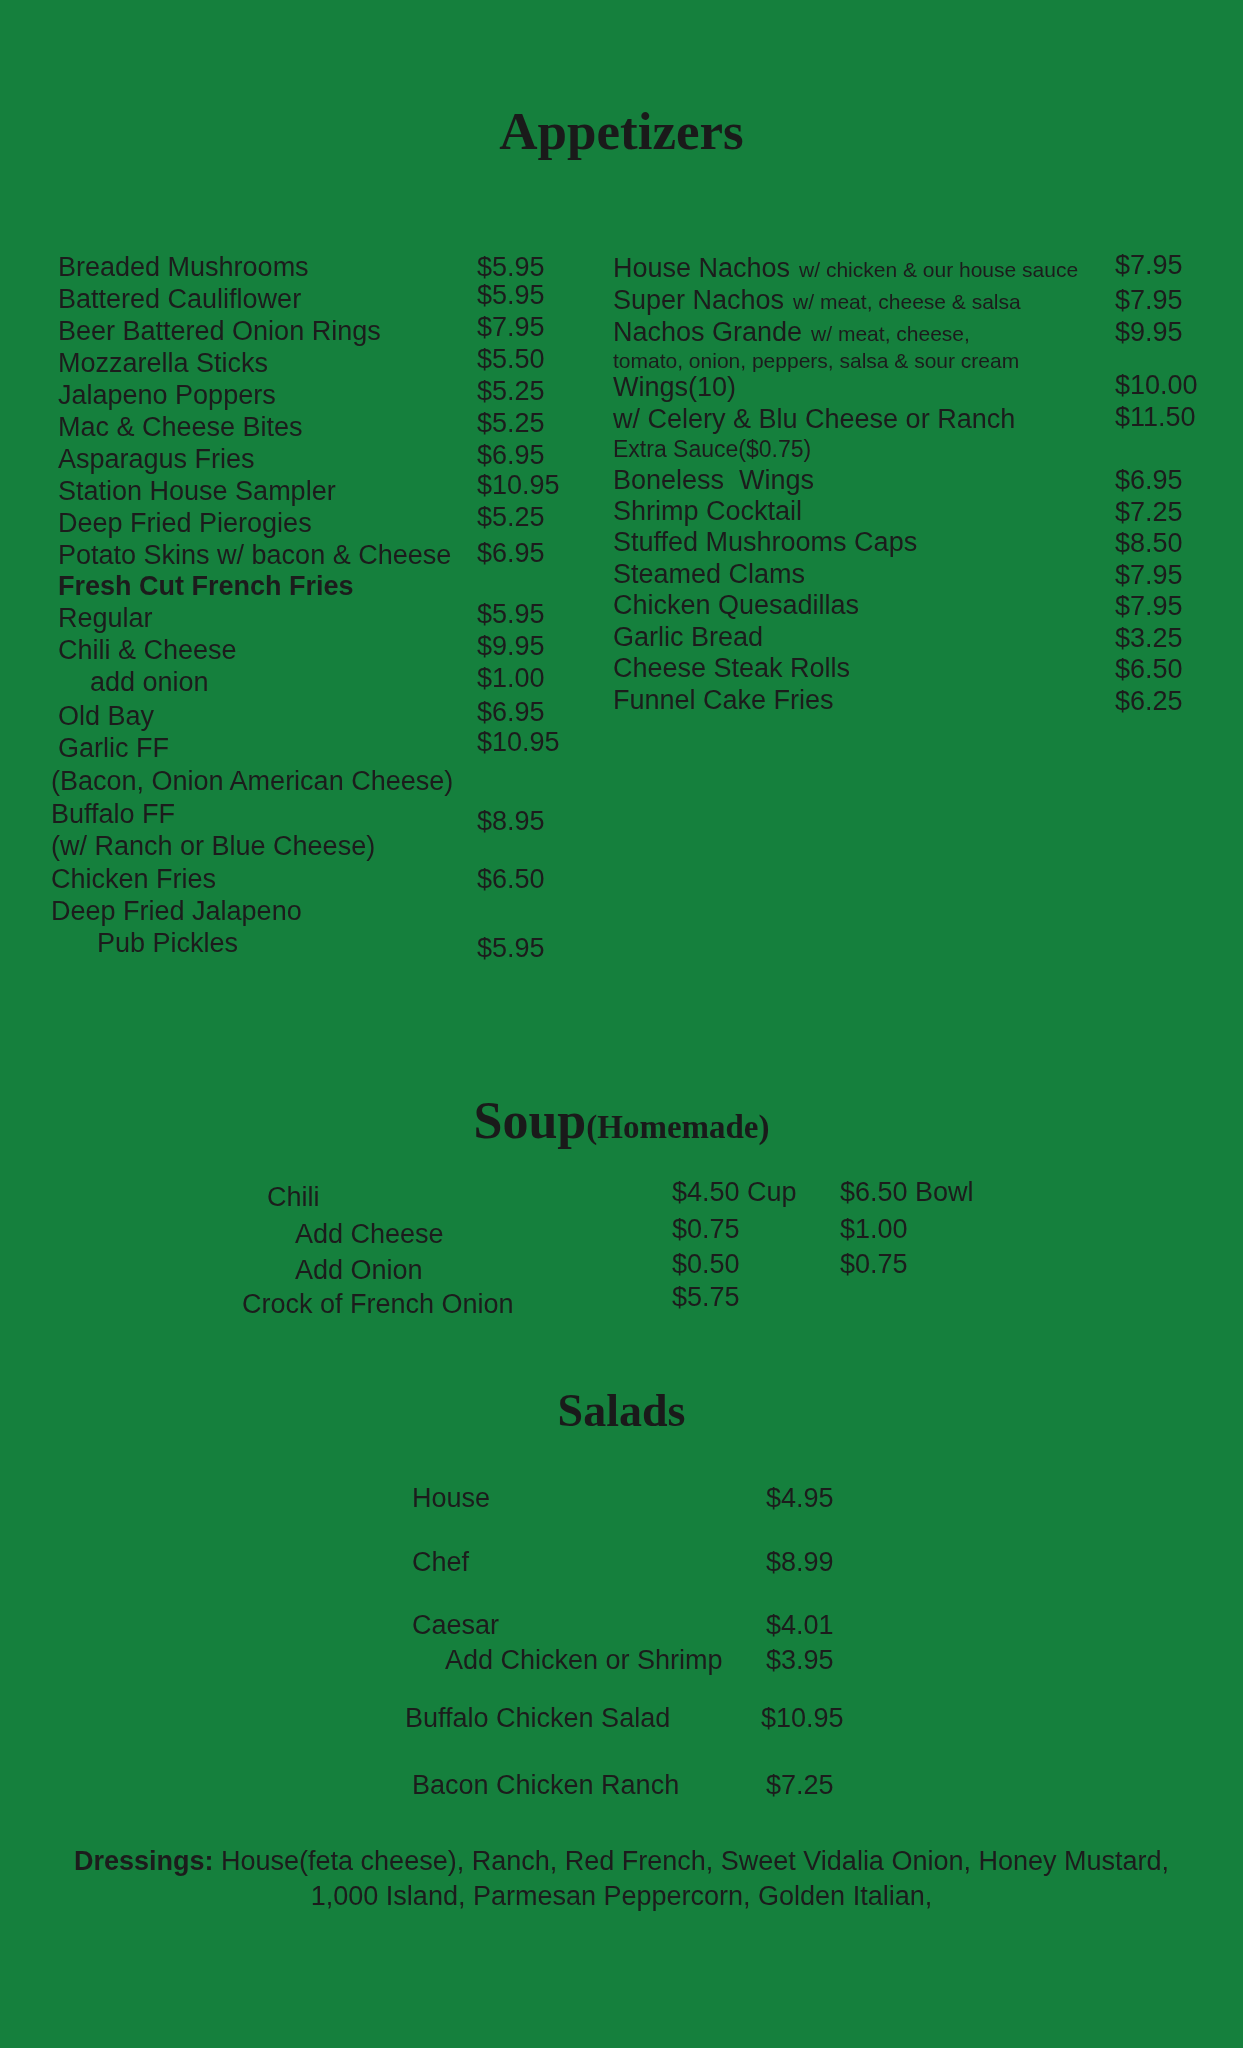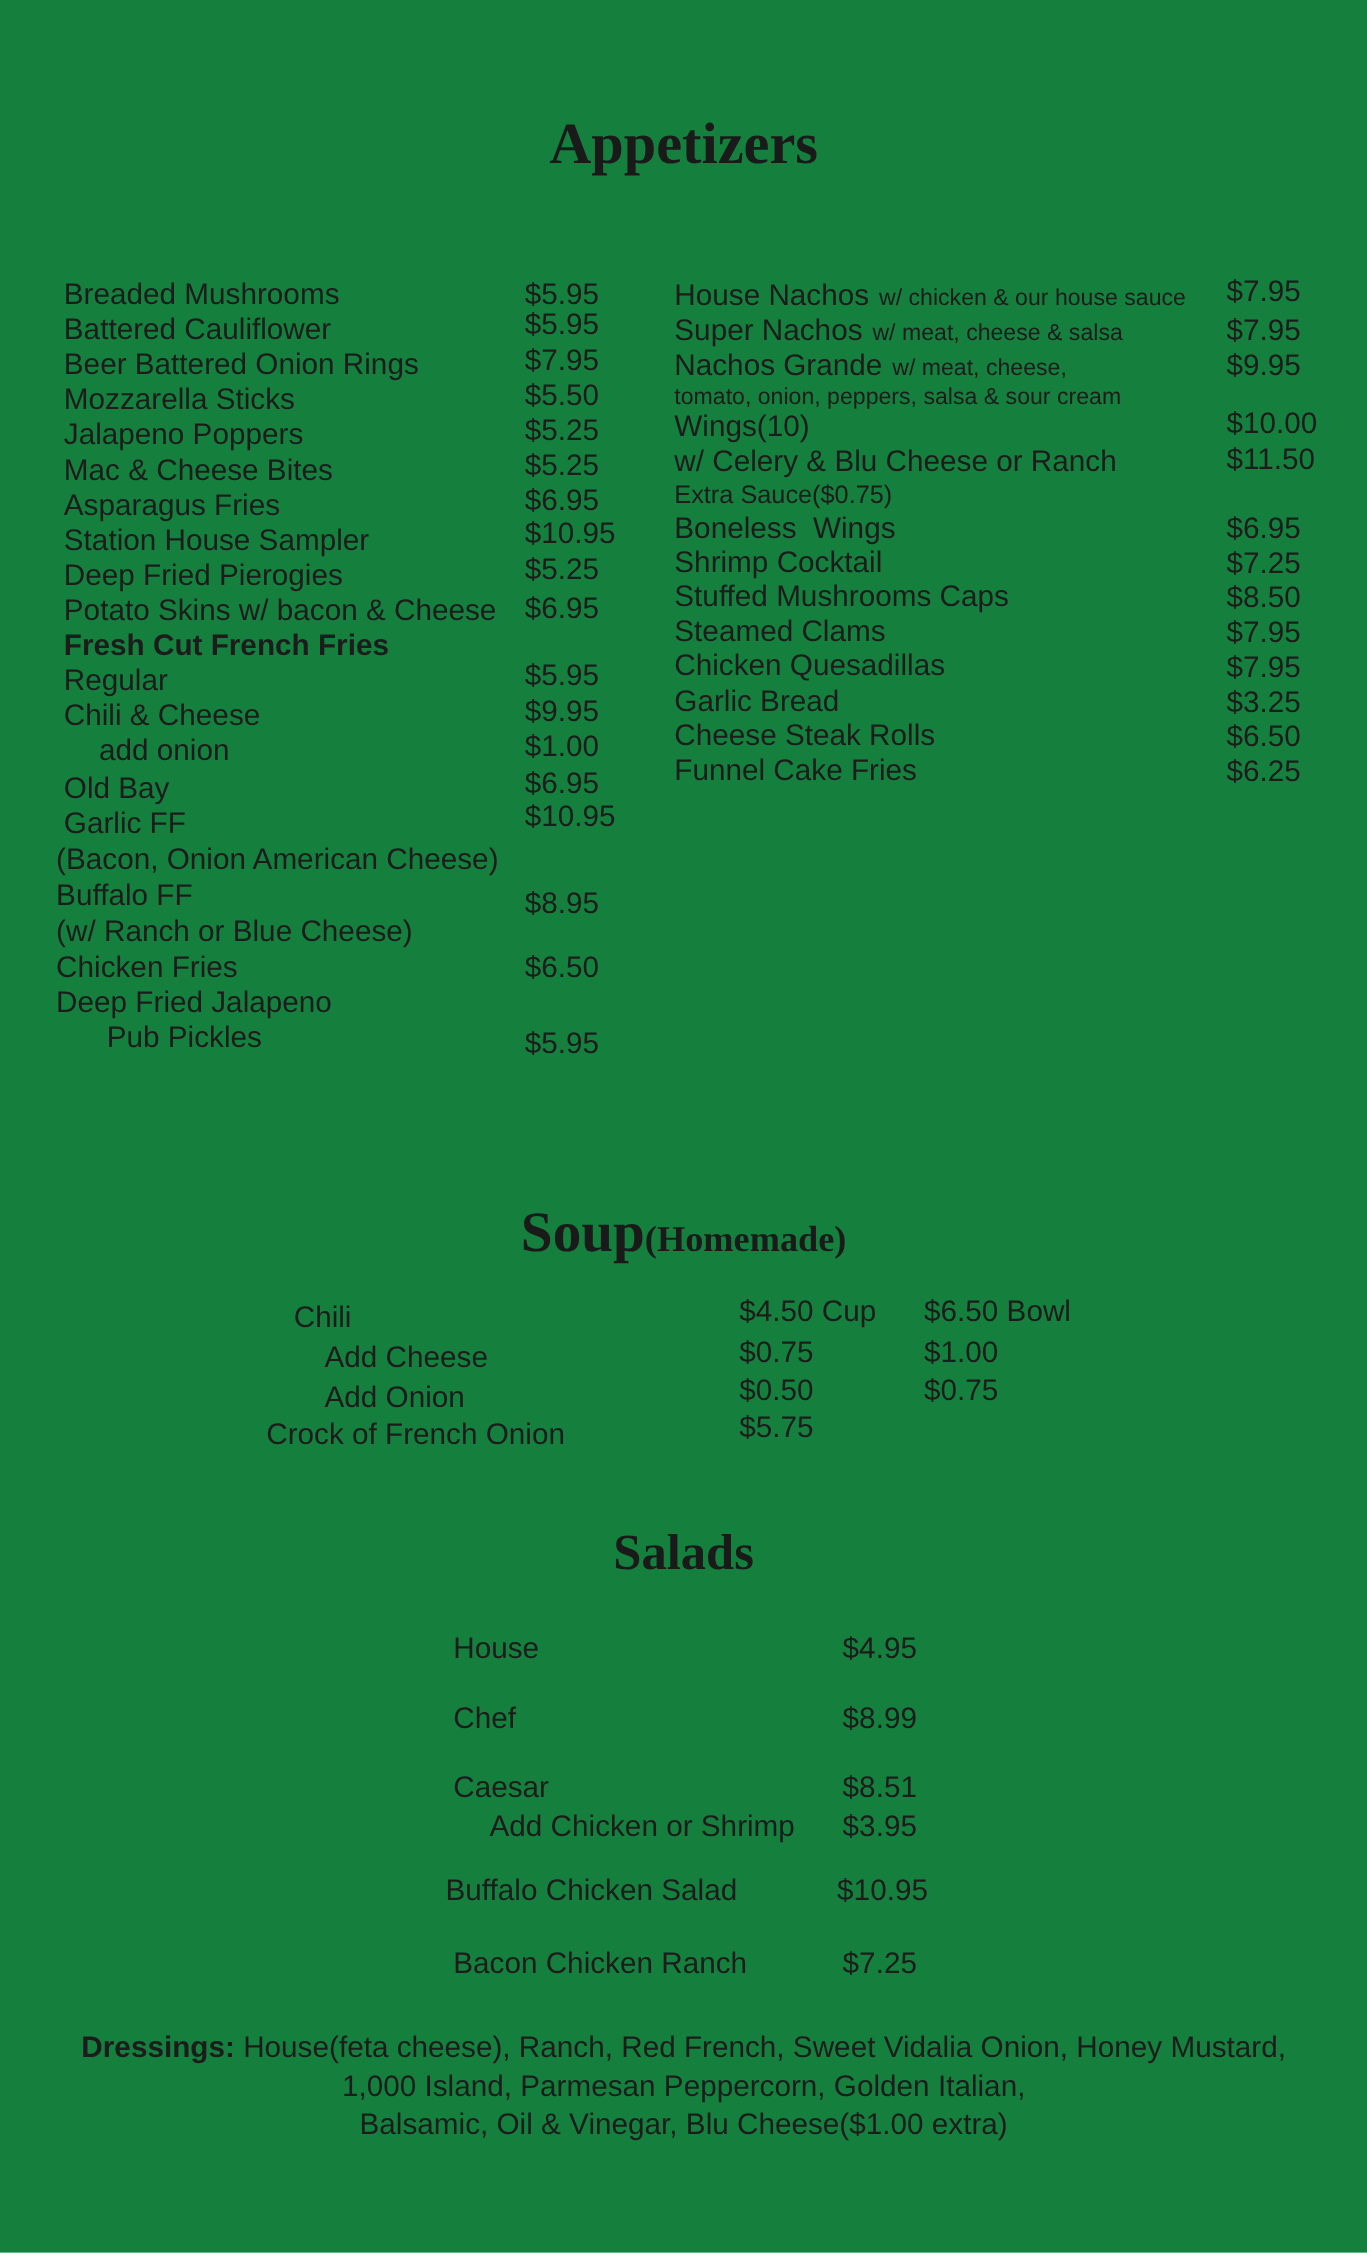--- a/index.html
+++ b/index.html
@@ -167,28 +167,27 @@
 
   <div class="hd" style="top:1388px;font-size:46px;">Salads</div>
 
   <div class="t" style="left:412px;top:1483px;">House</div>
   <div class="t" style="left:766px;top:1483px;">$4.95</div>
 
   <div class="t" style="left:412px;top:1547px;">Chef</div>
   <div class="t" style="left:766px;top:1547px;">$8.99</div>
 
   <div class="t" style="left:412px;top:1610px;">Caesar</div>
-  <div class="t" style="left:766px;top:1610px;">$8.51</div>
+  <div class="t" style="left:766px;top:1610px;">$4.01</div>
 
   <div class="t" style="left:445px;top:1645px;">Add Chicken or Shrimp</div>
   <div class="t" style="left:766px;top:1645px;">$3.95</div>
 
   <div class="t" style="left:405px;top:1703px;">Buffalo Chicken Salad</div>
   <div class="t" style="left:761px;top:1703px;">$10.95</div>
 
   <div class="t" style="left:412px;top:1770px;">Bacon Chicken Ranch</div>
   <div class="t" style="left:766px;top:1770px;">$7.25</div>
 
   <div class="t" style="left:0;top:1846px;width:100%;text-align:center;position:absolute;"><span class="b">Dressings:</span><span> House(feta cheese), Ranch, Red French, Sweet Vidalia Onion, Honey Mustard,</span></div>
   <div class="t" style="left:0;top:1881px;width:100%;text-align:center;">1,000 Island, Parmesan Peppercorn, Golden Italian,</div>
-  <div class="t" style="left:0;top:1916px;width:100%;text-align:center;">Balsamic, Oil &amp; Vinegar, Blu Cheese($1.00 extra)</div>
 
 </div>
 
 </body></html>

